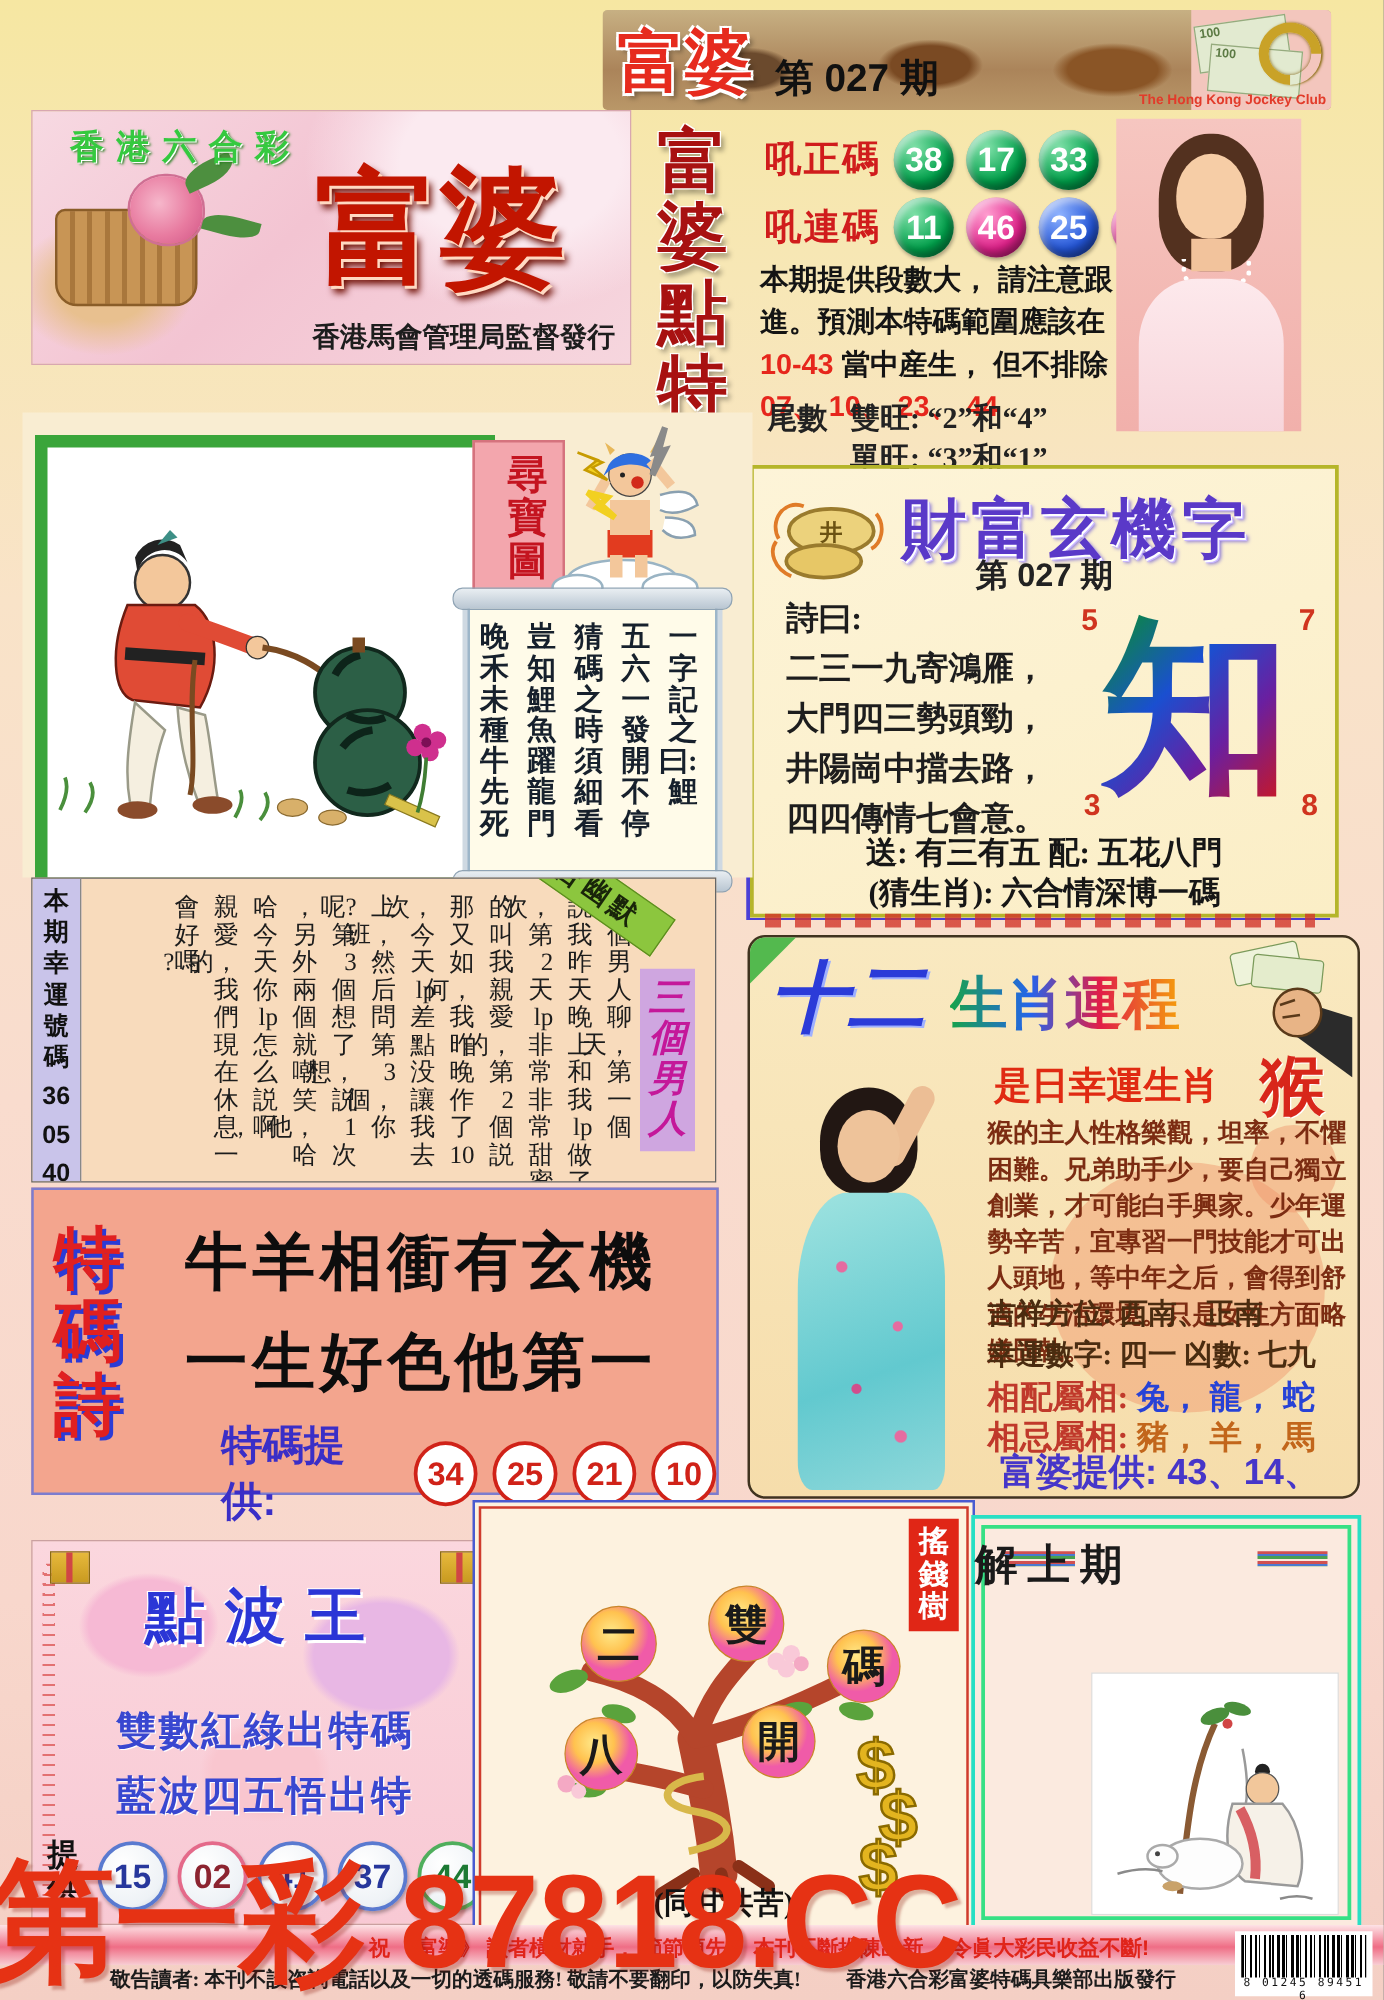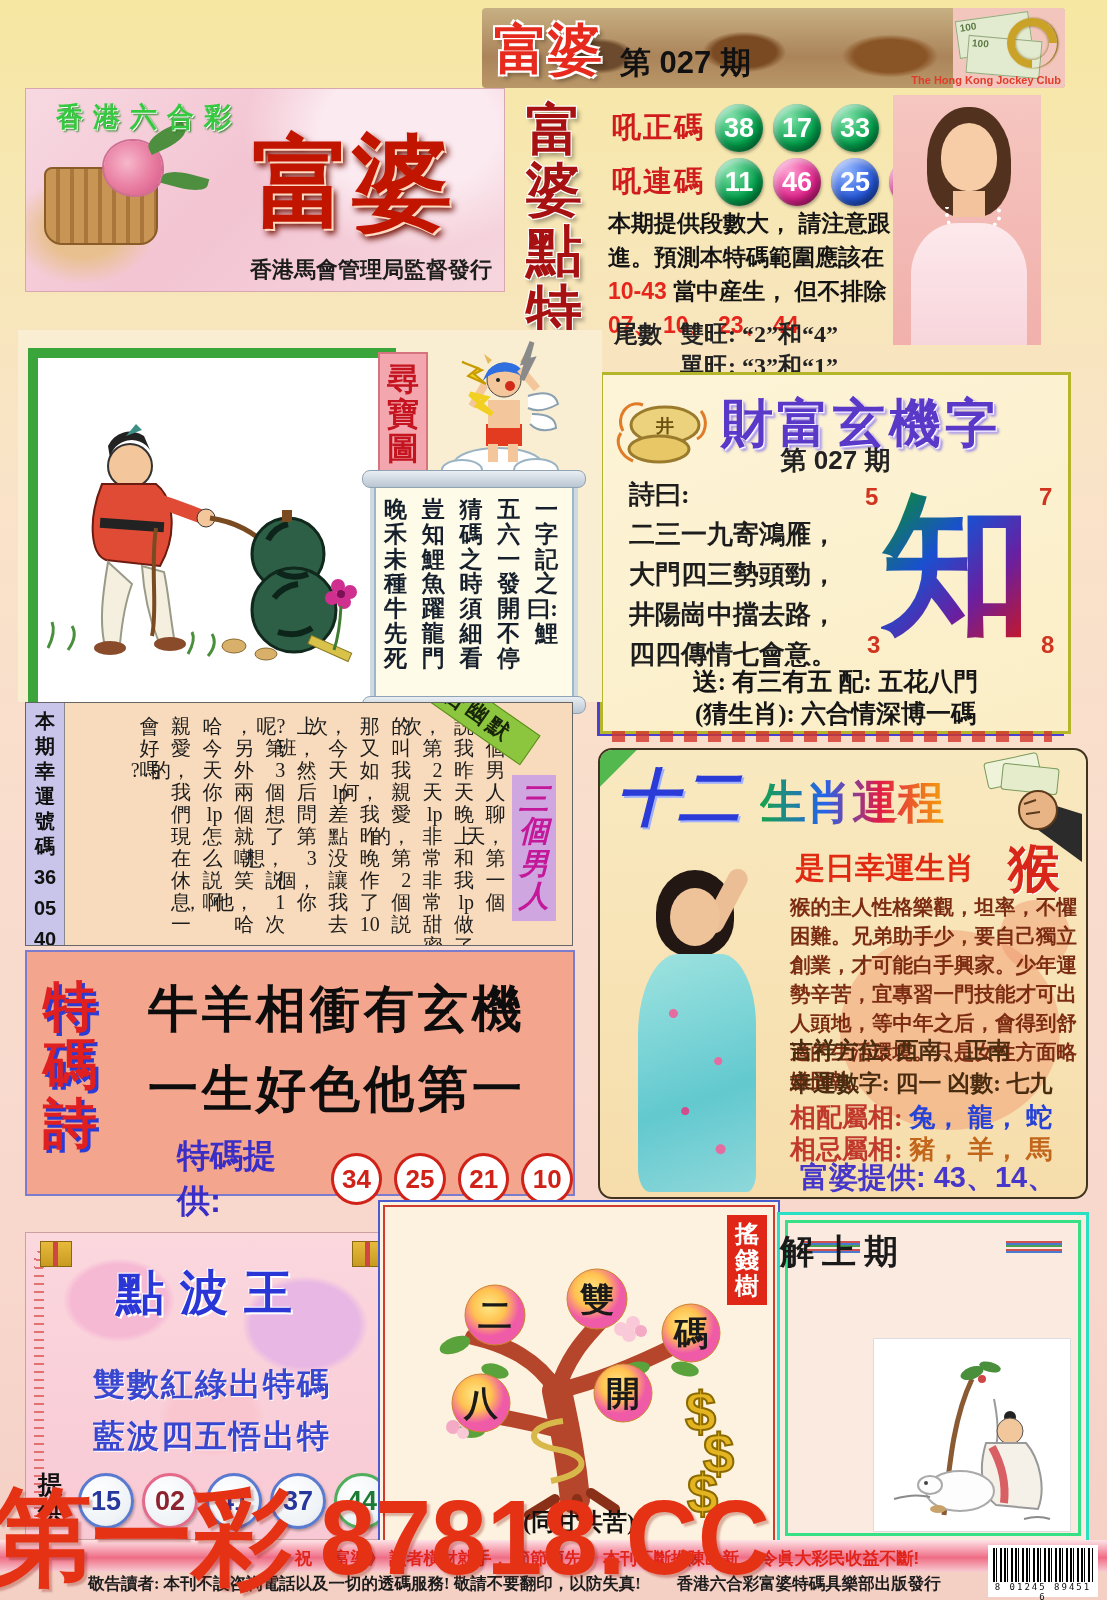--- a/index.html
+++ b/index.html
@@ -106,22 +106,22 @@
                linear-gradient(160deg,#9fe3e0,#62c9cf 60%,#8fd8da);}
   .z-line{position:absolute;left:190px;font-size:23px;font-weight:bold;color:#4a2c10;font-family:"Liberation Serif",serif;}
   .z-big{font-size:26px;}
   .lbl-red{color:#c0392b;}
   .val-blue{color:#2742d6;}
   .val-brown{color:#c2661b;}
   #z-provide{left:200px;top:408px;font-size:29px;font-weight:bold;color:#4636c9;position:absolute;}
   
   #t-backing{left:18px;top:330px;width:584px;height:372px;background:#f9edd2;}
   #treasure-box{left:28px;top:348px;width:348px;height:344px;background:#fff;border:10px solid #3aa53a;}
-  #t-label{left:378px;top:352px;width:46px;padding:8px 0;background:#f3a6ad;border:2px solid #d5737e;
-    text-align:center;}
+  #t-label{left:378px;top:352px;width:46px;padding:8px 12px;background:#f3a6ad;border:2px solid #d5737e;
+    text-align:right;}
   #t-label .stack{font-size:32px;font-weight:bold;color:#c41420;font-family:"Liberation Serif",serif;}
   
   #cupid{left:428px;top:336px;position:absolute;}
   #scroll{left:374px;top:478px;width:196px;height:224px;background:#fffbe9;border:2px solid #9db6c9;border-radius:6px;
     box-shadow:-6px 0 0 -2px #cfd9e2,6px 0 0 -2px #cfd9e2;}
   .scroll-end{position:absolute;left:-14px;width:222px;height:16px;background:linear-gradient(#e9eef2,#b9c6d2);border:1px solid #8fa3b4;border-radius:8px;}
   #scroll-cols{position:absolute;right:10px;top:18px;direction:rtl;}
   #scroll-cols .stack{font-size:23px;font-weight:bold;color:#16202c;margin:0 4px;font-family:"Liberation Serif",serif;}
   
   #humor{left:25px;top:702px;width:546px;height:242px;border:1px solid #666;background:#f8dbbc;overflow:hidden;}

